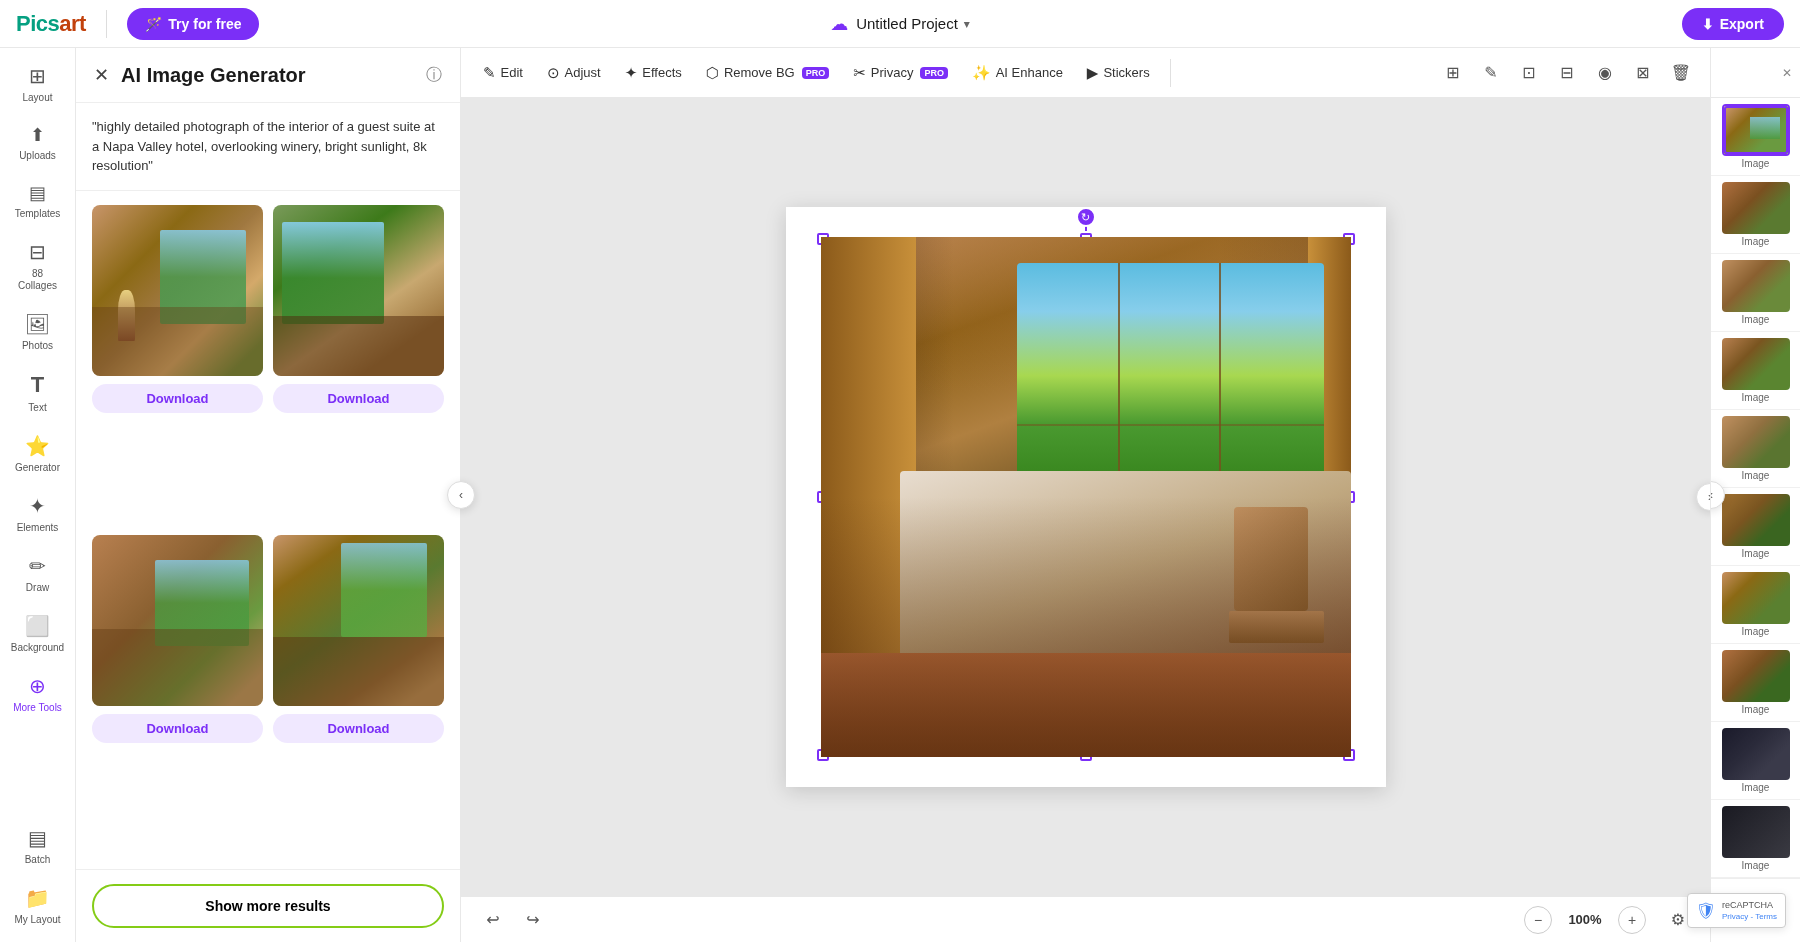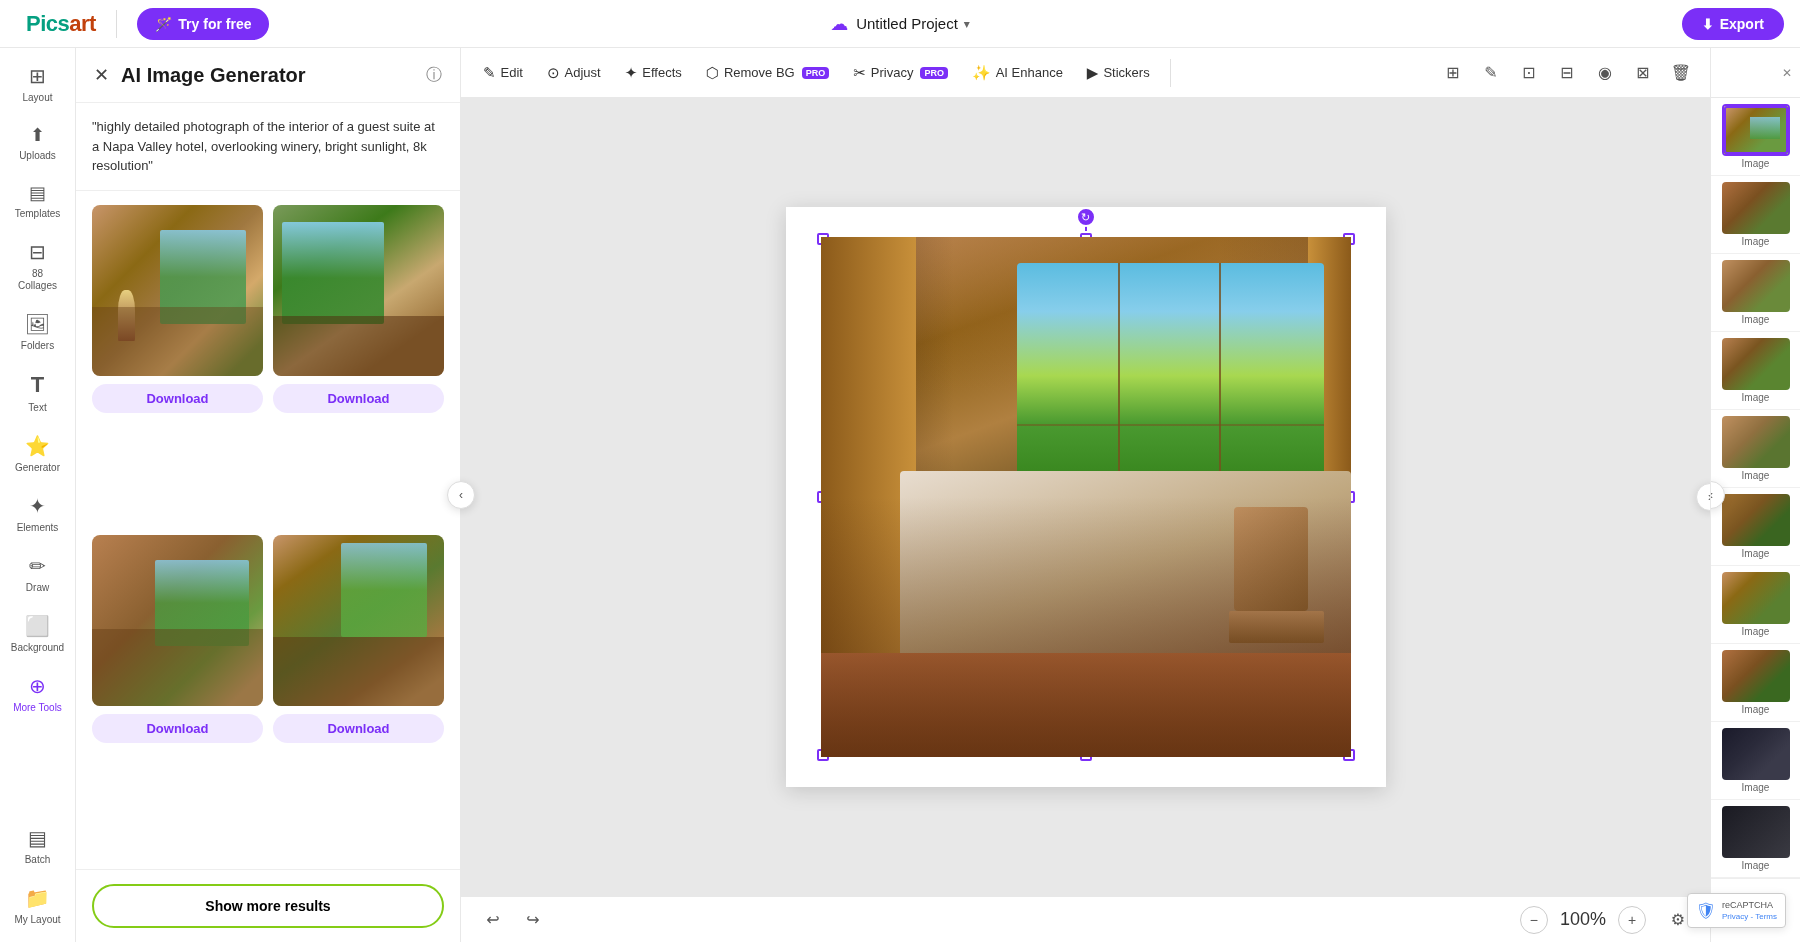--- a/index.html
+++ b/index.html
@@ -399,23 +399,23 @@
       border: none;
       background: none;
       cursor: pointer;
       display: flex;
       align-items: center;
       justify-content: center;
       font-size: 16px;
       color: #555;
     }
     .zoom-display {
-      font-size: 18px;
+      font-size: 13px;
       color: #333;
-      font-weight: 400;
+      font-weight: 700;
       padding: 0 4px;
       min-width: 50px;
       text-align: center;
     }
     .zoom-btn {
       width: 28px;
       height: 28px;
       border-radius: 50%;
       border: 1px solid #ccc;
       background: #fff;
@@ -595,21 +595,21 @@
       z-index: 50;
       box-shadow: 0 2px 8px rgba(0,0,0,0.12);
     }
   </style>
 </head>
 <body>
 
 <div class="header">
   <div class="header-logo">
     <span style="font-size:22px;font-weight:800;color:#1a1a1a;letter-spacing:-0.5px;">
-      <span style="color:#05a081;margin-left:10px;">Pics</span><span style="color:#c2410c;margin-top:36px;">art</span>
+      <span style="color:#05a081;">Pics</span><span style="color:#c2410c;margin-top:36px;">art</span>
     </span>
     <div class="header-divider"></div>
     <button class="try-free-btn">
       <span>🪄</span>
       <span>Try for free</span>
     </button>
   </div>
 
   <div class="header-center">
     <span style="color:#7b2ff7;font-size:18px;">☁</span>
@@ -646,21 +646,21 @@
       <span class="sidebar-label">Templates</span>
     </div>
 
     <div class="sidebar-item">
       <span class="sidebar-icon">⊟</span>
       <span class="sidebar-label">88 Collages</span>
     </div>
 
     <div class="sidebar-item">
       <span class="sidebar-icon">🖼</span>
-      <span class="sidebar-label">Folders</span>
+      <span class="sidebar-label">Photos</span>
     </div>
 
     <div class="sidebar-item">
       <span class="sidebar-icon" style="font-size:22px;font-weight:700;">T</span>
       <span class="sidebar-label">Text</span>
     </div>
 
     <div class="sidebar-item">
       <span class="sidebar-icon">⭐</span>
       <span class="sidebar-label">Generator</span>

